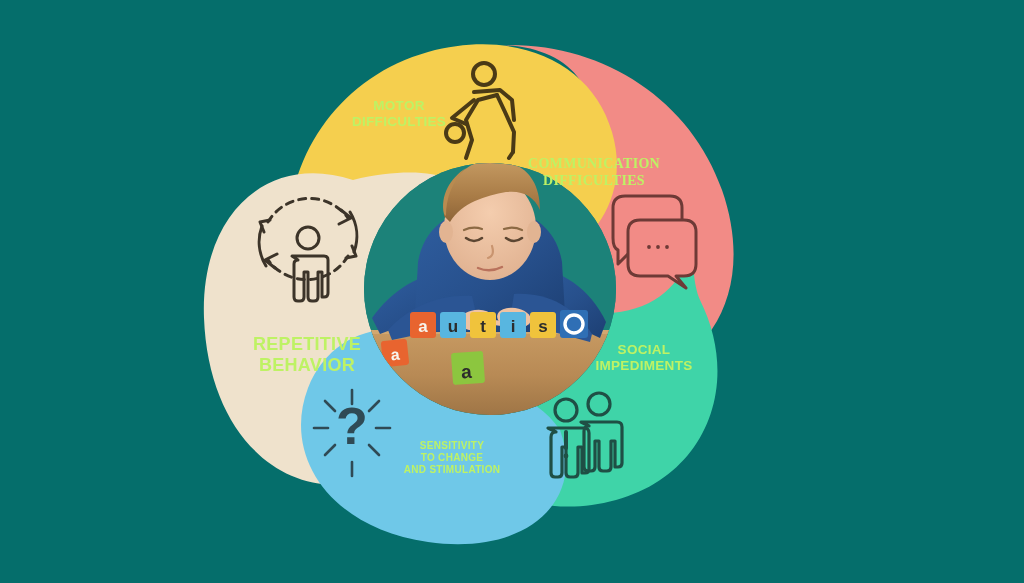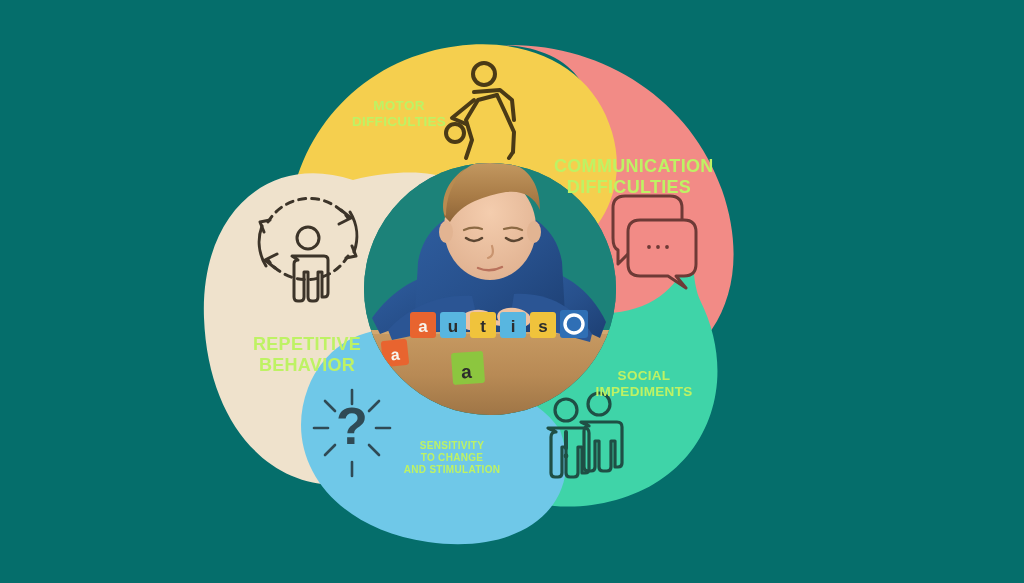--- a/index.html
+++ b/index.html
@@ -44,29 +44,30 @@
 
   
   #label-motor {
     left: 336px;
     top: 98px;
     width: 126px;
     font-size: 13.5px;
   }
   
   #label-communication {
-    left: 554px;
+    left: 519px;
     top: 156px;
     width: 150px;
-    font-size: 18px;
+    font-size: 14px;
+    font-family: Liberation Serif, serif;
   }
   
   #label-social {
     left: 576px;
-    top: 368px;
+    top: 342px;
     width: 136px;
     font-size: 13.5px;
   }
   
   #label-sensitivity {
     left: 372px;
     top: 440px;
     width: 160px;
     font-size: 10px;
   }

